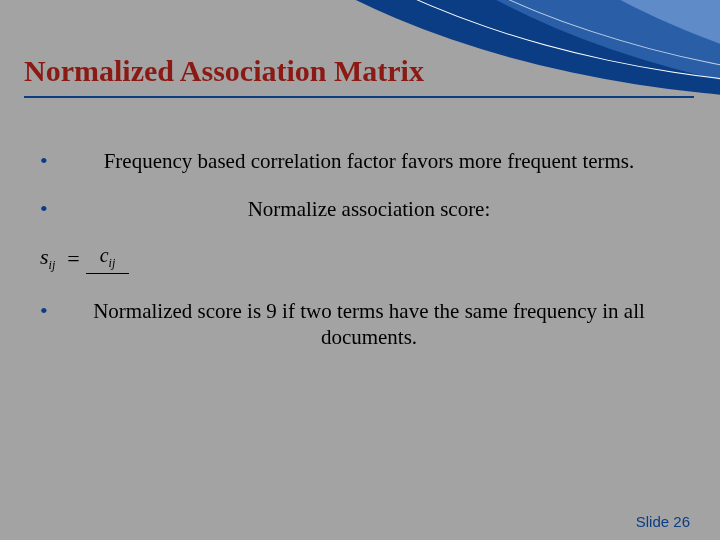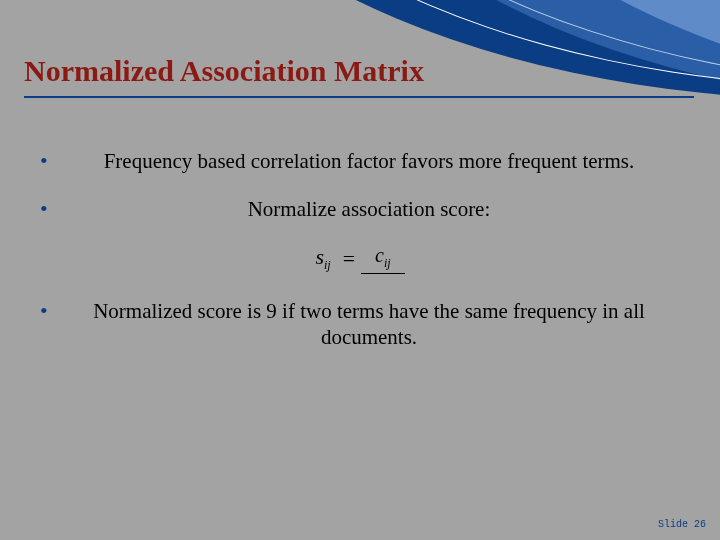--- a/index.html
+++ b/index.html
@@ -10,31 +10,31 @@
   .arc-mid { position: absolute; top: -610px; left: 300px; width: 1400px; height: 720px; border-radius: 50%; background: #2a5fa8; }
   .arc-light { position: absolute; top: -590px; left: 430px; width: 1400px; height: 700px; border-radius: 50%; background: #5f8bc9; }
   .arc-white { position: absolute; top: -632px; left: 175px; width: 1400px; height: 720px; border-radius: 50%; border: 1px solid #ffffff; }
   .arc-white2 { position: absolute; top: -600px; left: 280px; width: 1400px; height: 690px; border-radius: 50%; border: 1px solid rgba(255,255,255,0.7); }
   .title { position: absolute; top: 54px; left: 24px; font-size: 30px; font-weight: bold; color: #8a1a13; font-family: Georgia, serif; }
   .title-underline { position: absolute; top: 96px; left: 24px; width: 670px; height: 2px; background: #0b3d84; }
   .content { position: absolute; top: 148px; left: 40px; width: 640px; }
   .bullet-item { display: flex; align-items: flex-start; margin-bottom: 22px; }
   .bullet-dot { flex: 0 0 auto; width: 18px; color: #0b3d84; font-size: 22px; line-height: 26px; }
   .bullet-text { flex: 1; font-size: 21px; line-height: 26px; color: #000; font-family: Liberation Serif, serif; text-align: center; }
-  .formula { margin: 0 0 24px 0; text-align: center; text-decoration: underline; }
+  .formula { margin: 0 0 24px 0; text-align: left; text-decoration: underline; }
   .formula-inner { display: inline-flex; align-items: center; font-family: 'Times New Roman', serif; font-style: italic; color: #000; }
   .formula-left { font-size: 22px; margin-right: 6px; }
   .formula-left .sub { font-size: 12px; font-style: italic; vertical-align: sub; }
   .formula-eq { font-size: 22px; font-style: normal; margin: 0 6px; }
   .fraction { display: inline-flex; flex-direction: column; align-items: center; gap: 8px; }
   .frac-num { font-size: 20px; padding: 0 14px 2px; border-bottom: 1.5px solid #000; }
   .frac-den { font-size: 20px; padding-top: 2px; white-space: nowrap; }
   .sub { font-size: 12px; vertical-align: sub; font-style: italic; }
   .plus, .minus { font-style: normal; padding: 0 4px; }
-  .slide-num { position: absolute; bottom: 10px; right: 14px; font-size: 10px; color: #0b3d84; font-family: Liberation Mono, monospace; }
+  .slide-num { position: absolute; bottom: 10px; right: 30px; font-size: 15px; color: #0b3d84; font-family: Liberation Sans, sans-serif; }
 </style>
 </head>
 <body>
 
 <div class="slide">
 
   <div class="header-band">
     <div class="arc-navy"></div>
     <div class="arc-mid"></div>
     <div class="arc-light"></div>

